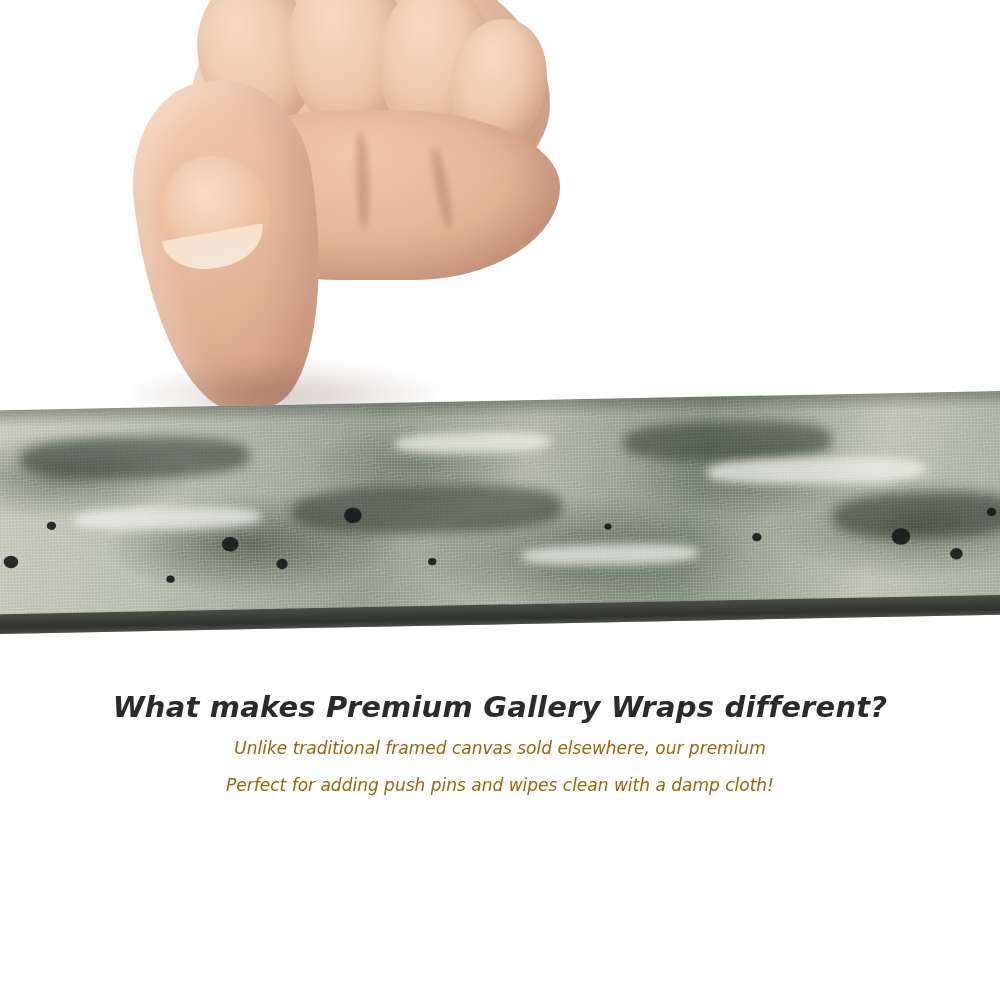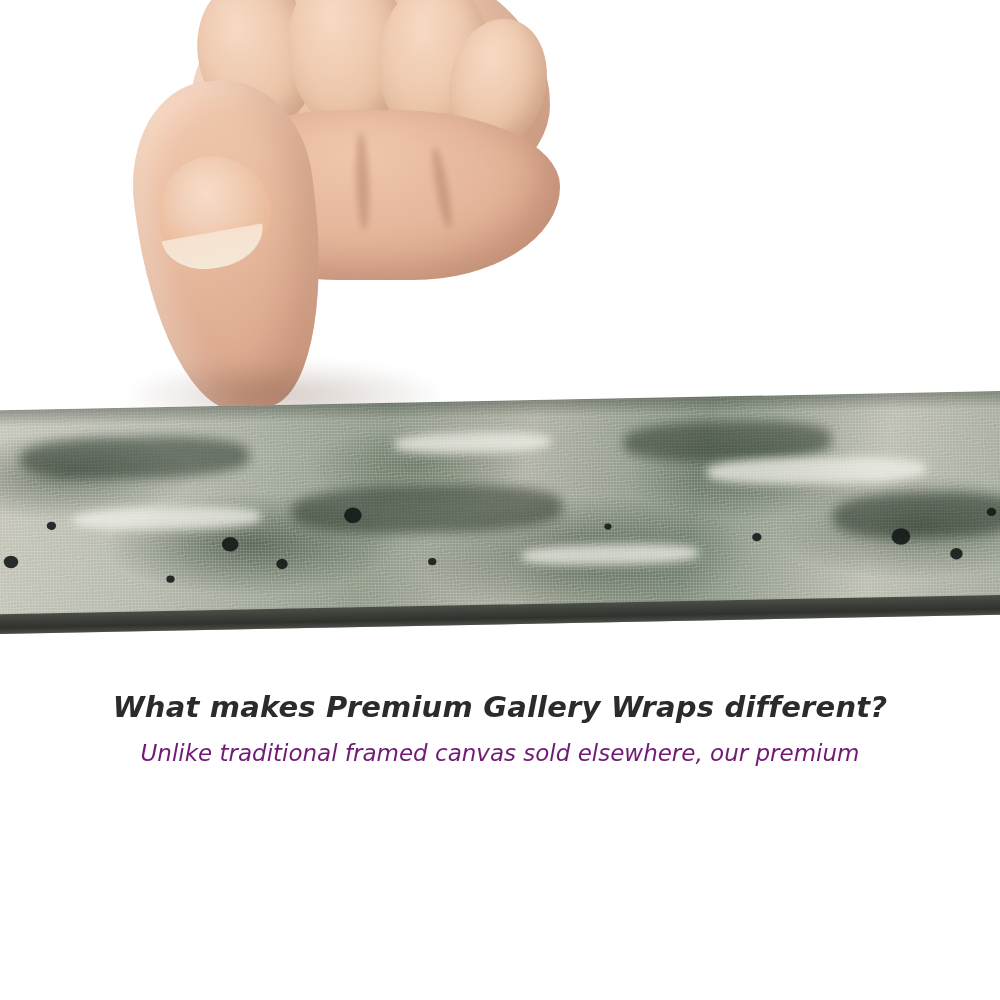--- a/index.html
+++ b/index.html
@@ -199,24 +199,24 @@
   }
   .caption h2 {
     margin: 0 0 10px 0;
     font-size: 29px;
     font-style: italic;
     font-weight: 700;
     letter-spacing: .2px;
   }
   .caption p {
     margin: 12px;
-    font-size: 23px;
+    font-size: 17px;
     font-style: italic;
     line-height: 1.48;
-    color: #701a75;
+    color: #a16207;
   }
 </style>
 </head>
 <body>
 
 <div class="page">
 
   <div class="photo">
 
     <div class="hand-wrap">
@@ -262,15 +262,16 @@
       <div class="speck" style="left:968px; top:112px; width:9px;  height:8px;"></div>
 
       <div class="strip-top-shadow"></div>
       <div class="edge-dark"></div>
     </div>
   </div>
 
   <div class="caption">
     <h2>What makes Premium Gallery Wraps different?</h2>
     <p>Unlike traditional framed canvas sold elsewhere, our premium</p>
+    <p>Perfect for adding push pins and wipes clean with a damp cloth!</p>
   </div>
 
 </div>
 
 </body></html>

